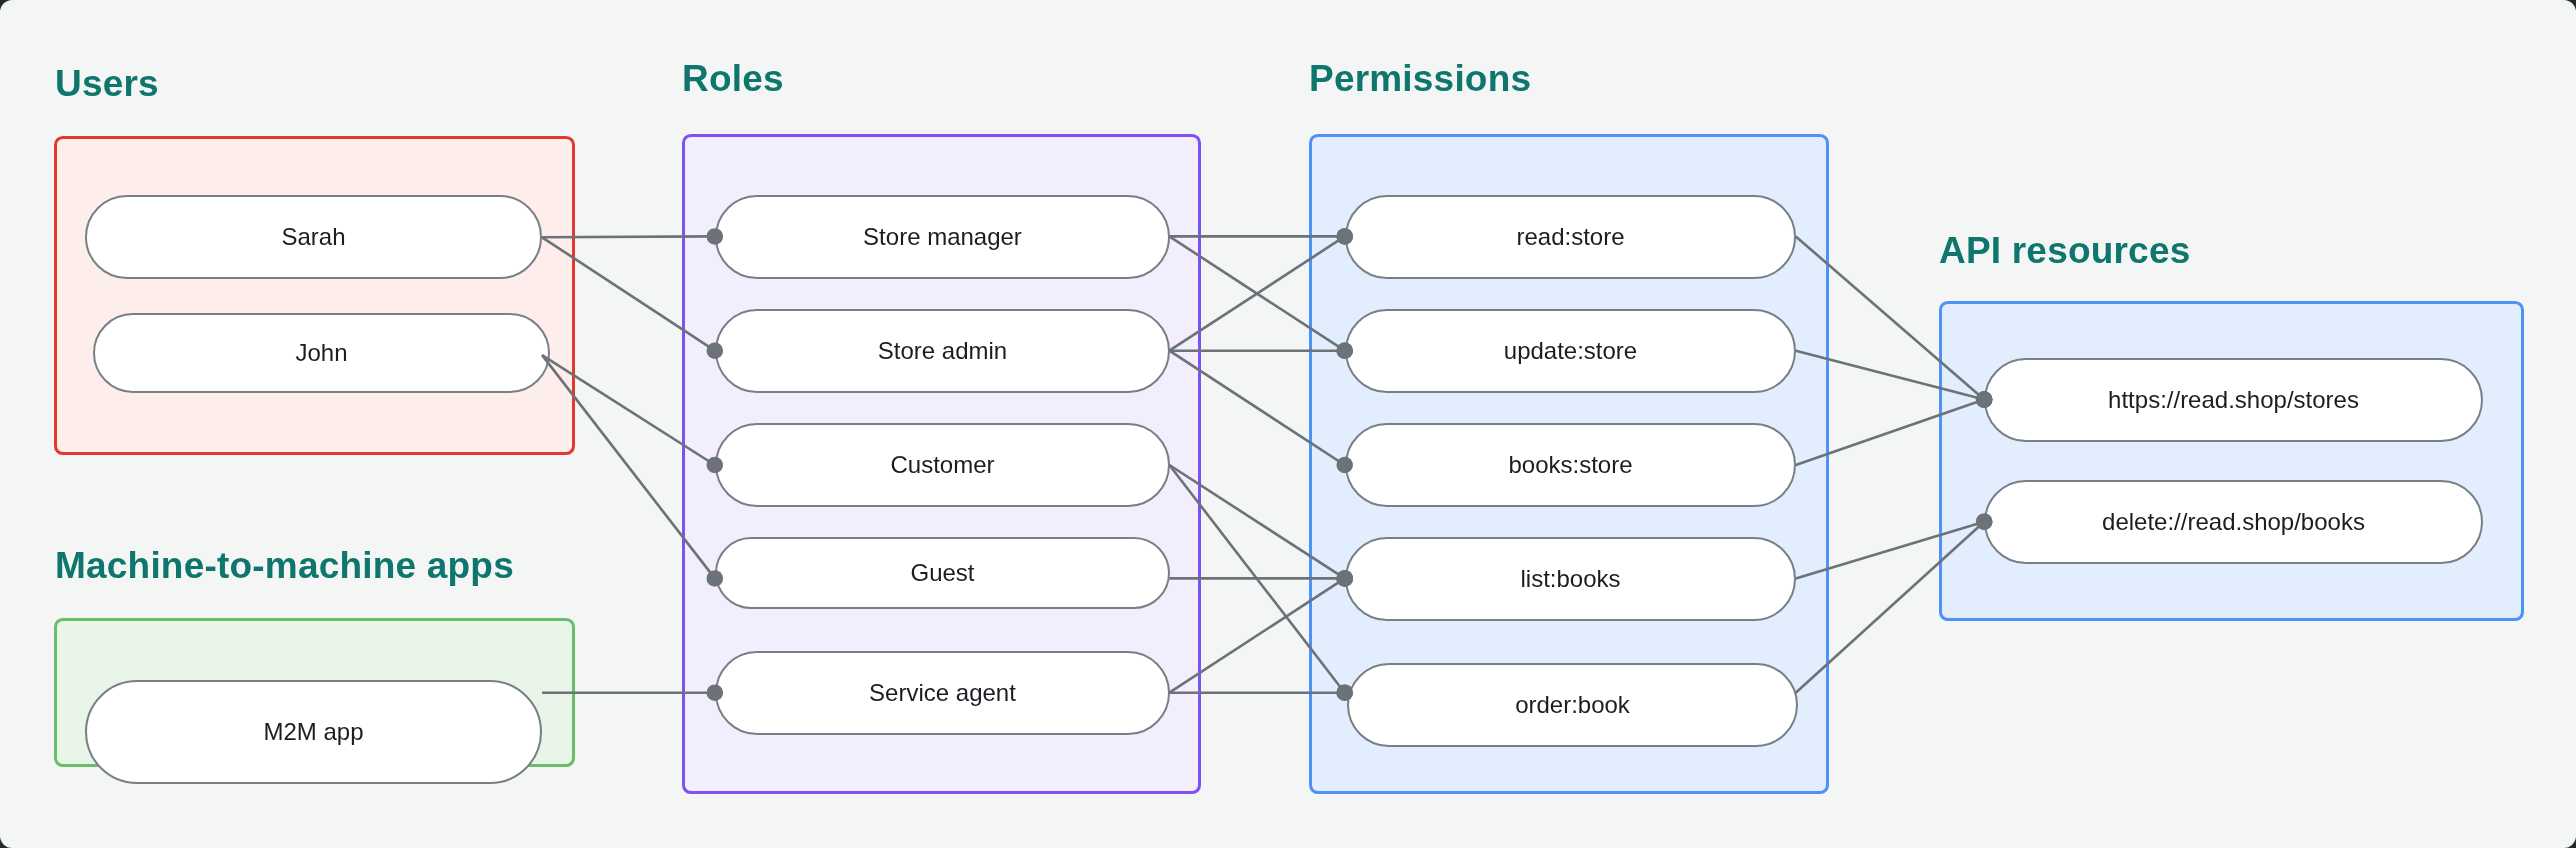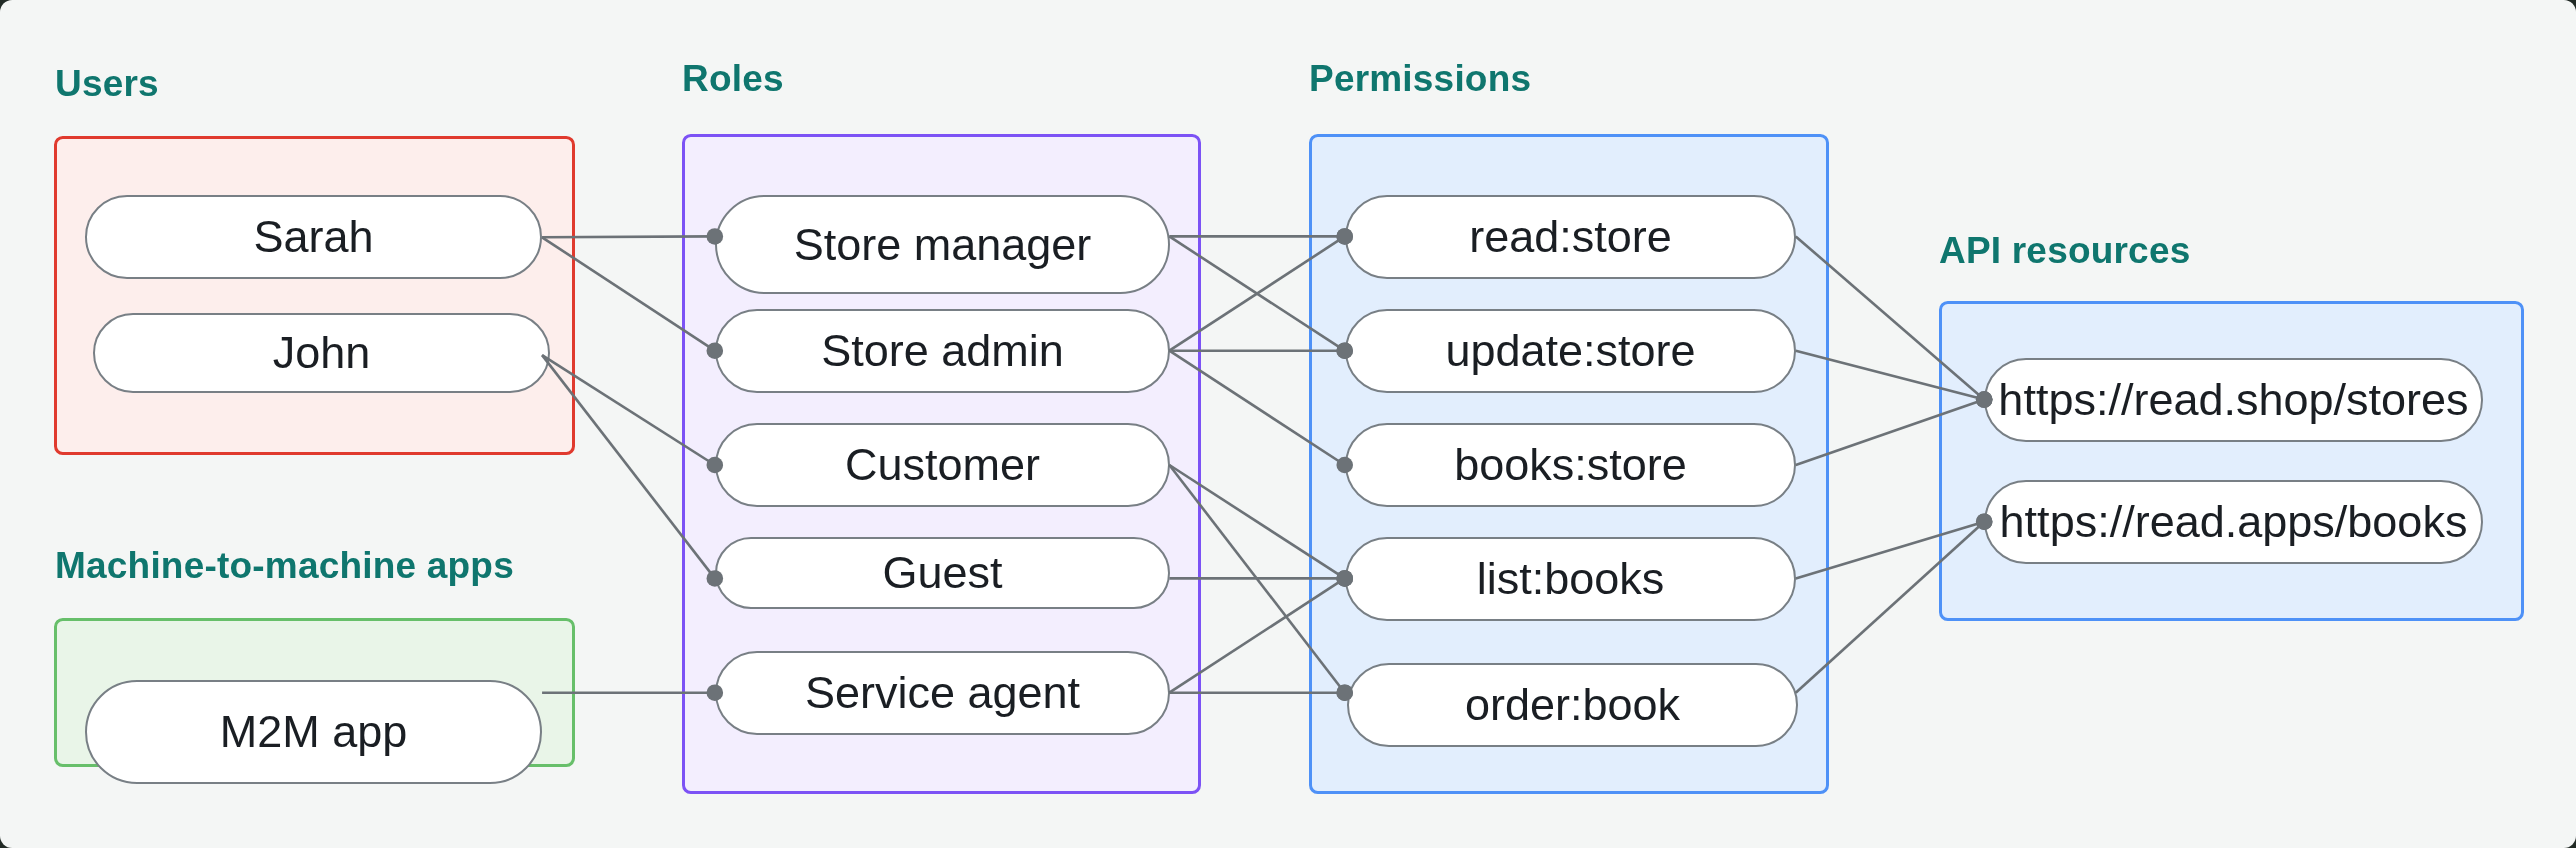--- a/index.html
+++ b/index.html
@@ -33,21 +33,21 @@
   }
   .pill {
     position: absolute;
     box-sizing: border-box;
     background: #ffffff;
     border: 2.6px solid #787f85;
     border-radius: 872px;
     display: flex;
     align-items: center;
     justify-content: center;
-    font-size: 45px;
+    font-size: 24px;
     font-weight: 400;
     color: #1a1e23;
     white-space: nowrap;
   }
   svg.edges {
     position: absolute;
     left: 0; top: 0;
     width: 2576px;
     height: 848px;
     pointer-events: none;
@@ -60,36 +60,36 @@
   <div id="groups">
       <div class="group-label" style="left: 55px; top: 63px;">Users</div>
       <div class="group-box" style="left: 54px; top: 136px; width: 521px; height: 319px; border-color: rgb(224, 58, 46); background: rgb(253, 238, 236);"></div>
       <div class="pill" style="left: 85px; top: 195px; width: 457px; height: 84px;">Sarah</div>
       <div class="pill" style="left: 93px; top: 313px; width: 457px; height: 80px;">John</div>
       <div class="group-label" style="left: 55px; top: 545px;">Machine-to-machine apps</div>
       <div class="group-box" style="left: 54px; top: 618px; width: 521px; height: 149px; border-color: rgb(103, 191, 106); background: rgb(233, 245, 232);"></div>
       <div class="pill" style="left: 85px; top: 680px; width: 457px; height: 104px;">M2M app</div>
       <div class="group-label" style="left: 682px; top: 58px;">Roles</div>
       <div class="group-box" style="left: 682px; top: 134px; width: 519px; height: 660px; border-color: rgb(124, 82, 245); background: rgb(243, 238, 254);"></div>
-      <div class="pill" style="left: 715px; top: 195px; width: 455px; height: 99px;">Store manager</div>
+      <div class="pill" style="left: 715px; top: 195px; width: 455px; height: 84px;">Store manager</div>
       <div class="pill" style="left: 715px; top: 309px; width: 455px; height: 84px;">Store admin</div>
       <div class="pill" style="left: 715px; top: 423px; width: 455px; height: 84px;">Customer</div>
       <div class="pill" style="left: 715px; top: 537px; width: 455px; height: 72px;">Guest</div>
       <div class="pill" style="left: 715px; top: 651px; width: 455px; height: 84px; text-align: right;">Service agent</div>
       <div class="group-label" style="left: 1309px; top: 58px;">Permissions</div>
       <div class="group-box" style="left: 1309px; top: 134px; width: 520px; height: 660px; border-color: rgb(78, 145, 247); background: rgb(226, 238, 253);"></div>
       <div class="pill" style="left: 1345px; top: 195px; width: 451px; height: 84px;">read:store</div>
       <div class="pill" style="left: 1345px; top: 309px; width: 451px; height: 84px;">update:store</div>
       <div class="pill" style="left: 1345px; top: 423px; width: 451px; height: 84px;">books:store</div>
       <div class="pill" style="left: 1345px; top: 537px; width: 451px; height: 84px;">list:books</div>
       <div class="pill" style="left: 1347px; top: 651px; width: 451px; height: 84px; margin-top: 12px;">order:book</div>
       <div class="group-label" style="left: 1939px; top: 230px;">API resources</div>
       <div class="group-box" style="left: 1939px; top: 301px; width: 585px; height: 320px; border-color: rgb(78, 145, 247); background: rgb(226, 238, 253);"></div>
       <div class="pill" style="left: 1984px; top: 358px; width: 499px; height: 84px;">https://read.shop/stores</div>
-      <div class="pill" style="left: 1984px; top: 480px; width: 499px; height: 84px;">https://read.apps/books</div>
+      <div class="pill" style="left: 1984px; top: 480px; width: 499px; height: 84px;">delete://read.shop/books</div>
     </div>
   <svg class="edges" id="edges" viewBox="0 0 2952 972" xmlns="http://www.w3.org/2000/svg">
       <line x1="621" y1="272" x2="819" y2="271" stroke="#6c7277" stroke-width="3"></line>
       <circle cx="819" cy="271" r="9.5" fill="#6c7277"></circle>
       <line x1="621" y1="272" x2="819" y2="402" stroke="#6c7277" stroke-width="3"></line>
       <circle cx="819" cy="402" r="9.5" fill="#6c7277"></circle>
       <line x1="621" y1="407" x2="819" y2="533" stroke="#6c7277" stroke-width="3"></line>
       <circle cx="819" cy="533" r="9.5" fill="#6c7277"></circle>
       <line x1="621" y1="407" x2="819" y2="663" stroke="#6c7277" stroke-width="3"></line>
       <circle cx="819" cy="663" r="9.5" fill="#6c7277"></circle>

